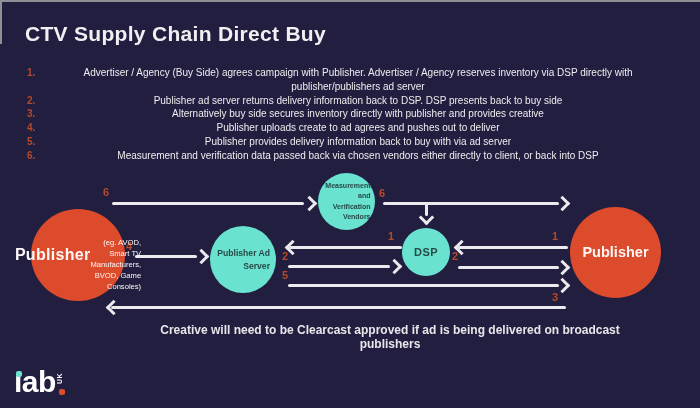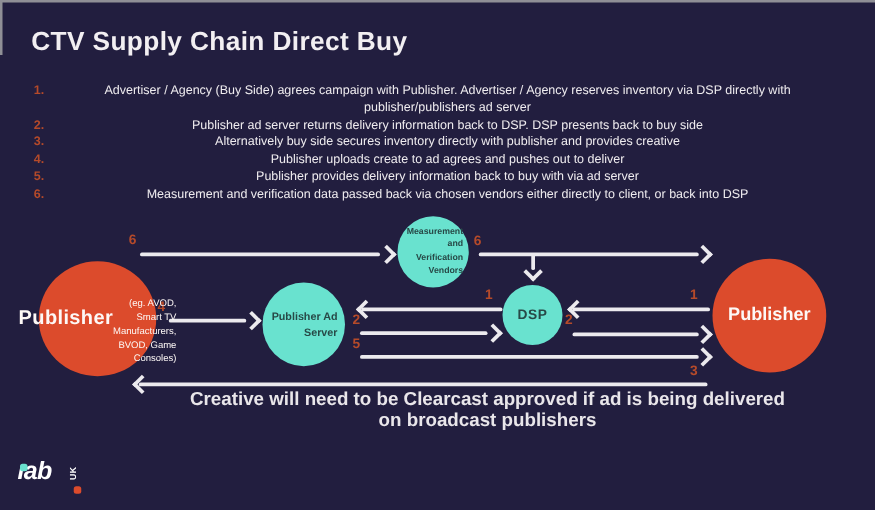--- a/index.html
+++ b/index.html
@@ -64,26 +64,26 @@
   }
   .head.right{transform:rotate(45deg);}
   .head.left{transform:rotate(-135deg);}
   .head.down{transform:rotate(135deg);}
 
   .flabel{
     position:absolute;font-size:11px;font-weight:bold;color:var(--num);
   }
 
   .note{
-    position:absolute;left:150px;top:311px;width:480px;
-    text-align:center;font-size:15px;font-weight:600;color:#e9e6ea;
+    position:absolute;left:150px;top:323px;width:480px;
+    text-align:center;font-size:12px;font-weight:600;color:#e9e6ea;
   }
 
   .logo{position:absolute;left:14px;top:367px;width:70px;height:34px;color:#fff;}
-  .logo .word{font-size:20px;font-weight:bold;letter-spacing:-.5px;line-height:1;font-style:italic;}
+  .logo .word{font-size:30px;font-weight:bold;letter-spacing:-.5px;line-height:1;}
   .logo .tealdot{position:absolute;left:2px;top:4px;width:6px;height:6px;border-radius:2px;background:var(--teal);}
   .logo .period{position:absolute;left:45px;top:22px;width:6px;height:6px;border-radius:2px;background:var(--orange);}
   .logo .uk{
     position:absolute;left:40px;top:8px;
     font-size:7px;font-weight:bold;letter-spacing:.5px;
     transform:rotate(-90deg);
   }
 </style>
 </head>
 <body>

